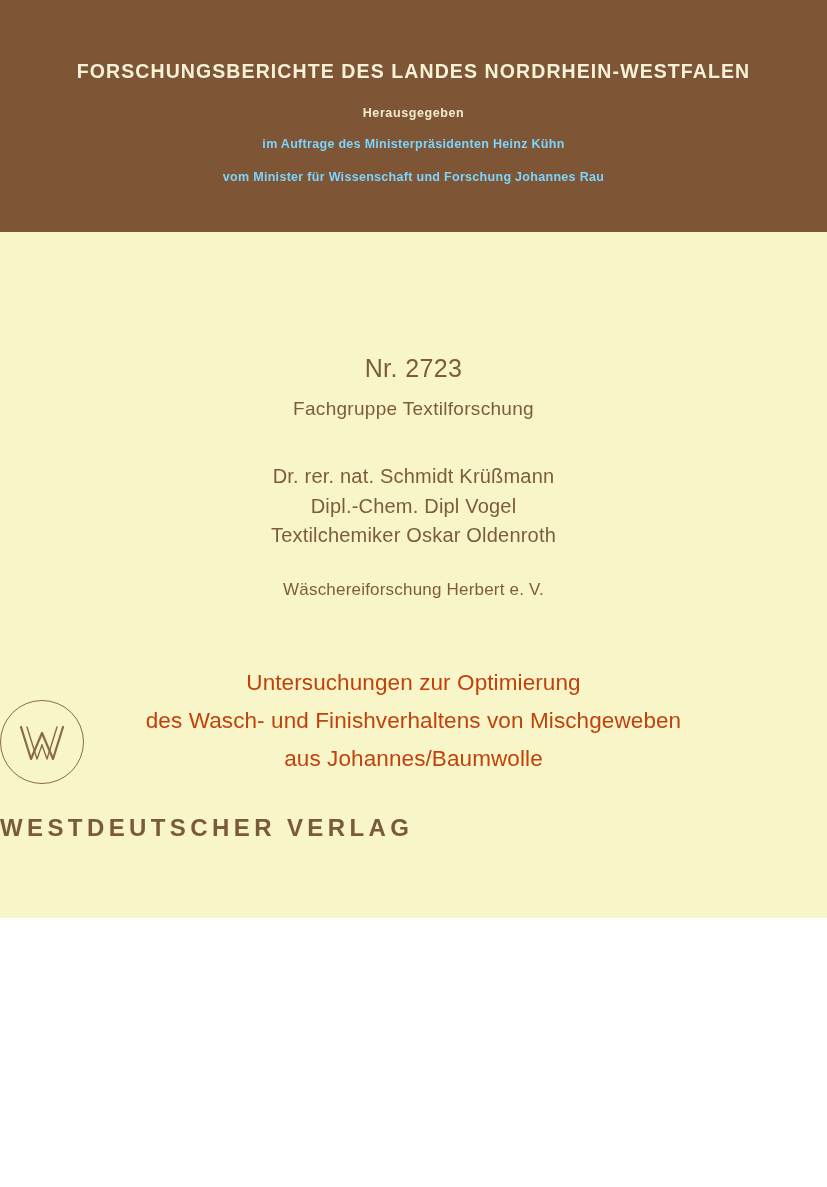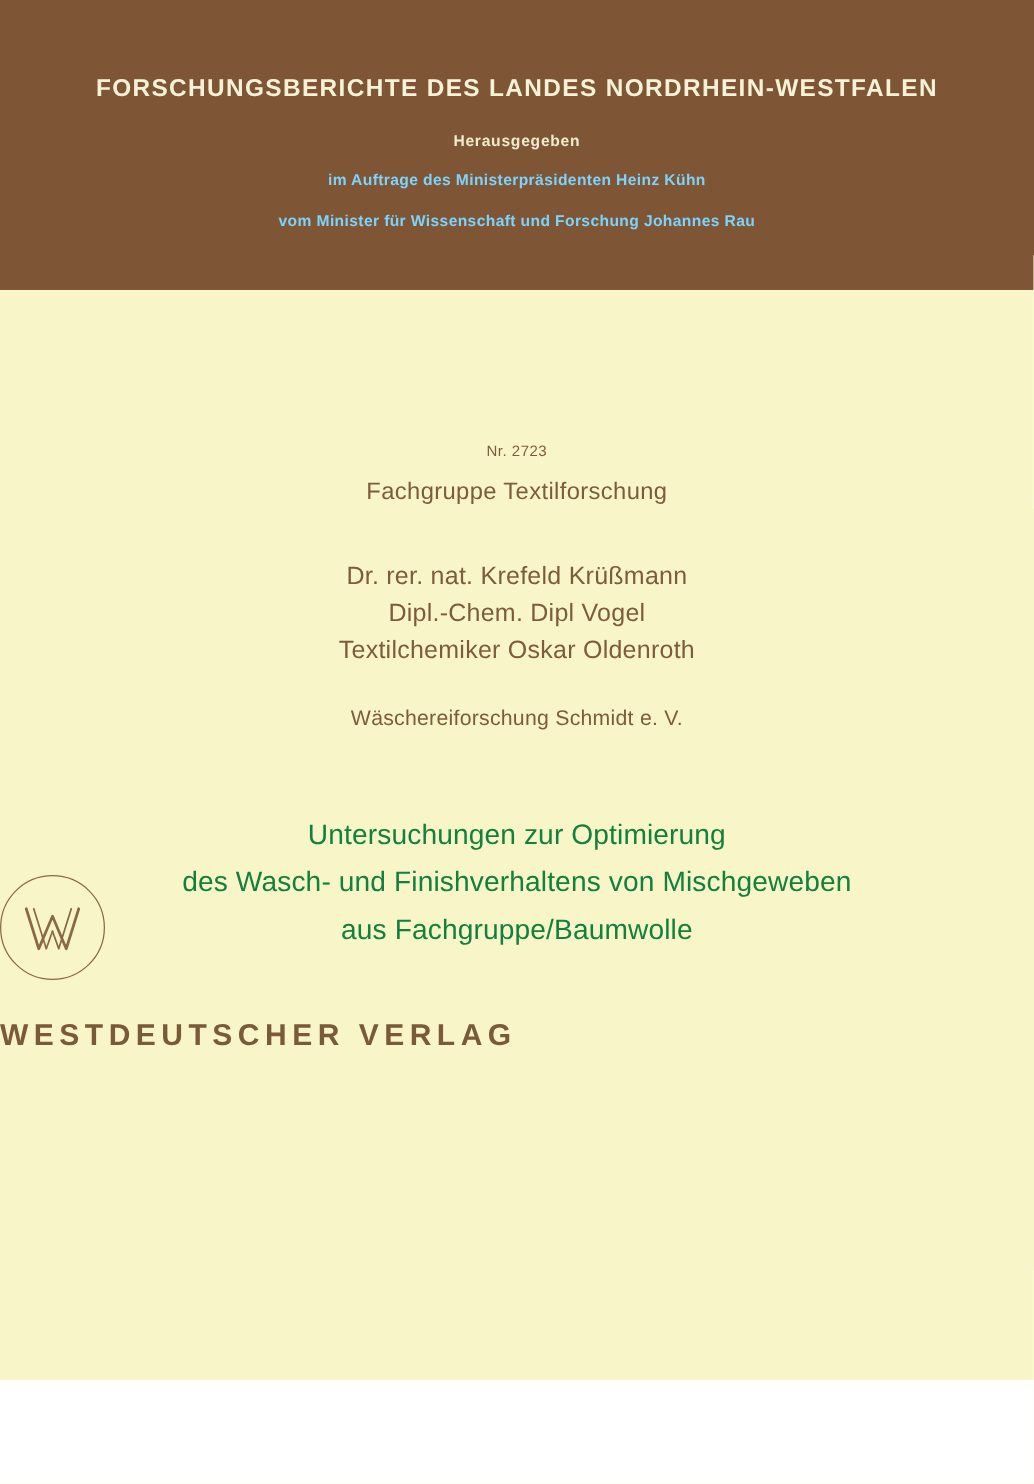--- a/index.html
+++ b/index.html
@@ -6,21 +6,21 @@
     margin: 0;
     padding: 0;
     background: #ffffff;
   }
   body {
     font-family: "Liberation Sans", sans-serif;
   }
   .page {
     position: relative;
     width: 827px;
-    height: 1104px;
+    height: 918px;
     background: #f8f6c8;
     overflow: hidden;
     box-sizing: border-box;
   }
   
   .header-band {
     position: absolute;
     left: 0;
     top: 0;
     width: 827px;
@@ -61,21 +61,21 @@
     position: absolute;
     left: 0;
     top: 232px;
     width: 827px;
     height: 955px;
     color: #7a5a3a;
     text-align: center;
   }
   .report-number {
     margin-top: 122px;
-    font-size: 12px;
+    font-size: 25px;
     color: #7d5c3d;
     letter-spacing: 0.4px;
   }
   .group-name {
     margin-top: 15px;
     font-size: 19px;
     color: #7d5c3d;
     letter-spacing: 0.3px;
   }
   .authors {
@@ -92,21 +92,21 @@
     font-size: 17px;
     color: #7d5c3d;
     letter-spacing: 0.2px;
   }
   .work-title {
     margin-top: 64px;
   }
   .work-title-line {
     font-size: 22.5px;
     line-height: 38px;
-    color: #15803d;
+    color: #c2410c;
     letter-spacing: 0.1px;
   }
 
   
   .logo-wrap {
     position: absolute;
     left: 0;
     top: 700px;
     width: 827px;
     text-align: left;
@@ -142,31 +142,31 @@
     <div class="herausgegeben">Herausgegeben</div>
     <div class="editor-line">im Auftrage des Ministerpräsidenten Heinz Kühn</div>
     <div class="editor-line second">vom Minister für Wissenschaft und Forschung Johannes Rau</div>
   </div>
 
   <div class="body-area">
     <div class="report-number">Nr. 2723</div>
     <div class="group-name">Fachgruppe Textilforschung</div>
 
     <div class="authors">
-      <div class="author">Dr. rer. nat. Krefeld Krüßmann</div>
+      <div class="author">Dr. rer. nat. Schmidt Krüßmann</div>
       <div class="author">Dipl.-Chem. Dipl Vogel</div>
       <div class="author">Textilchemiker Oskar Oldenroth</div>
     </div>
 
-    <div class="institute">Wäschereiforschung Schmidt e. V.</div>
+    <div class="institute">Wäschereiforschung Herbert e. V.</div>
 
     <div class="work-title">
       <div class="work-title-line">Untersuchungen zur Optimierung</div>
       <div class="work-title-line">des Wasch- und Finishverhaltens von Mischgeweben</div>
-      <div class="work-title-line">aus Fachgruppe/Baumwolle</div>
+      <div class="work-title-line">aus Johannes/Baumwolle</div>
     </div>
   </div>
 
   <div class="logo-wrap">
     <span class="logo-circle">
       <svg width="82" height="82" viewBox="0 0 82 82" aria-hidden="true">
         <path d="M20 26 L30 58 L41 32 L52 58 L62 26" fill="none" stroke="#8a6a45" stroke-width="2.2" stroke-linecap="round" stroke-linejoin="round"></path>
         <path d="M26 26 L36 58 L41 44" fill="none" stroke="#8a6a45" stroke-width="1.4" stroke-linecap="round" stroke-linejoin="round"></path>
         <path d="M56 26 L46 58 L41 44" fill="none" stroke="#8a6a45" stroke-width="1.4" stroke-linecap="round" stroke-linejoin="round"></path>
       </svg>

